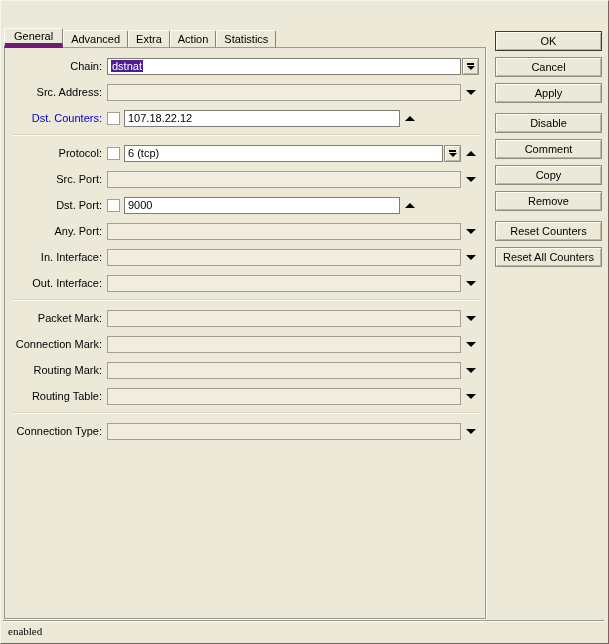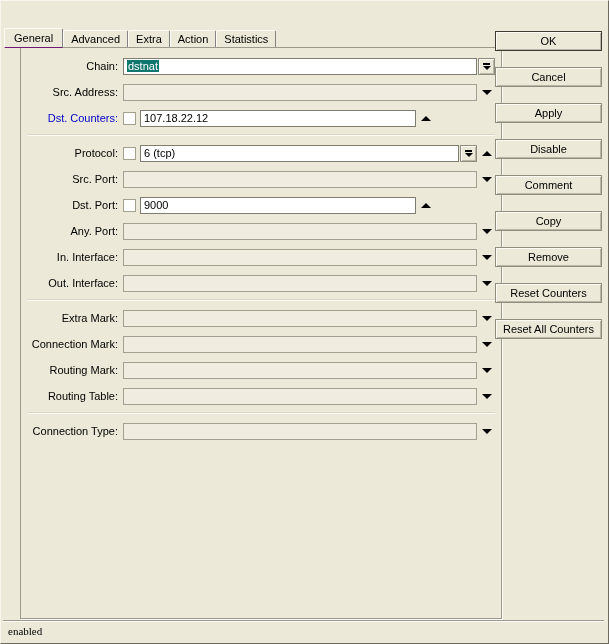--- a/index.html
+++ b/index.html
@@ -32,39 +32,39 @@
   
   .tabs { position:absolute; left:3px; top:27px; height:20px; display:flex; z-index:3; }
   .tab {
     height:17px; margin-top:2px; padding:0 7px;
     display:flex; align-items:center;
     background:#ece9d8;
     border:1px solid; border-color:#fdfbf6 #848284 #848284 #fdfbf6; border-bottom:none;
     border-top-left-radius:2px; border-top-right-radius:2px;
     cursor:default; white-space:nowrap;
   }
-  .tab.active { height:20px; margin-top:0; padding:0 9px; border-bottom:1px solid #701a75; position:relative; z-index:4; }
+  .tab.active { height:20px; margin-top:0; padding:0 9px; border-bottom:5px solid #701a75; position:relative; z-index:4; }
   
   .content {
-    position:absolute; left:19px; top:46px; width:482px; height:572px;
+    position:absolute; left:3px; top:46px; width:482px; height:572px;
     border:1px solid #9c9a8c; box-shadow:1px 1px 0 #fbfaf5;
     background:#ece9d8; padding-top:5px; z-index:1;
   }
   .row { height:26px; display:flex; align-items:center; padding-left:5px; }
   .lbl { width:92px; flex:none; text-align:right; margin-right:5px; white-space:nowrap; }
   .lbl.mod { color:#0000c8; }
   .field {
     height:17px; background:#fff; border:1px solid #7f7d71;
     padding:0 3px; display:flex; align-items:center; overflow:hidden; white-space:nowrap;
   }
   .field.disabled { background:#f0ede0; border-color:#a3a090; }
   .w-full { width:354px; }
   .w-cb { width:276px; }
   .w-cbcombo { width:319px; }
-  .sel { background:#0f766e; color:#fff; padding:0 1px; }
+  .sel { background:#4c1d95; color:#fff; padding:0 1px; }
   .checkbox {
     width:13px; height:13px; flex:none; background:#fff;
     border:1px solid; border-color:#848284 #e8e5d5 #e8e5d5 #848284;
     outline:1px solid #a3a090; outline-offset:-1px;
     margin-right:4px;
   }
   .combo { display:flex; align-items:center; }
   .combo-btn {
     width:17px; height:17px; margin-left:1px; background:#ece9d8;
     border:1px solid #8f8d80;
@@ -74,21 +74,21 @@
   .dropicon { display:flex; flex-direction:column; align-items:center; }
   .dropicon .bar { width:7px; height:2px; background:#000; margin-bottom:1px; }
   .dropicon .tri { width:0; height:0; border-left:4px solid transparent; border-right:4px solid transparent; border-top:4px solid #000; }
   .arrow-slot { width:16px; height:17px; margin-left:2px; display:flex; align-items:center; justify-content:center; flex:none; }
   .arr-dn { width:0; height:0; border-left:5px solid transparent; border-right:5px solid transparent; border-top:5px solid #000; }
   .arr-up { width:0; height:0; border-left:5px solid transparent; border-right:5px solid transparent; border-bottom:5px solid #000; }
   .sep { height:0; border-top:1px solid #d9d6c6; border-bottom:1px solid #fbfaf5; margin:3px 6px 4px 6px; }
   
   .btncol { position:absolute; left:494px; top:30px; width:107px; z-index:2; }
   .btn {
-    height:20px; margin-bottom:16px;
+    height:20px; margin-bottom:6px;
     background:#ece9d8; border:1px solid #8f8d80;
     box-shadow:inset 1px 1px 0 #fdfbf6, inset -1px -1px 0 #b9b6a6;
     display:flex; align-items:center; justify-content:center;
     cursor:default; white-space:nowrap;
   }
   .btn.default { border:1px solid #3b3a35; }
   .btn.grp { margin-top:10px; }
   
   .statusbar {
     position:absolute; left:2px; right:4px; bottom:2px; height:21px;
@@ -206,21 +206,21 @@
       <span class="lbl">Out. Interface:</span>
       <div class="field disabled w-full"></div>
       <div class="arrow-slot">
         <i class="arr-dn"></i>
       </div>
     </div>
 
     <div class="sep"></div>
 
     <div class="row">
-      <span class="lbl">Extra Mark:</span>
+      <span class="lbl">Packet Mark:</span>
       <div class="field disabled w-full"></div>
       <div class="arrow-slot">
         <i class="arr-dn"></i>
       </div>
     </div>
 
     <div class="row">
       <span class="lbl">Connection Mark:</span>
       <div class="field disabled w-full"></div>
       <div class="arrow-slot">

